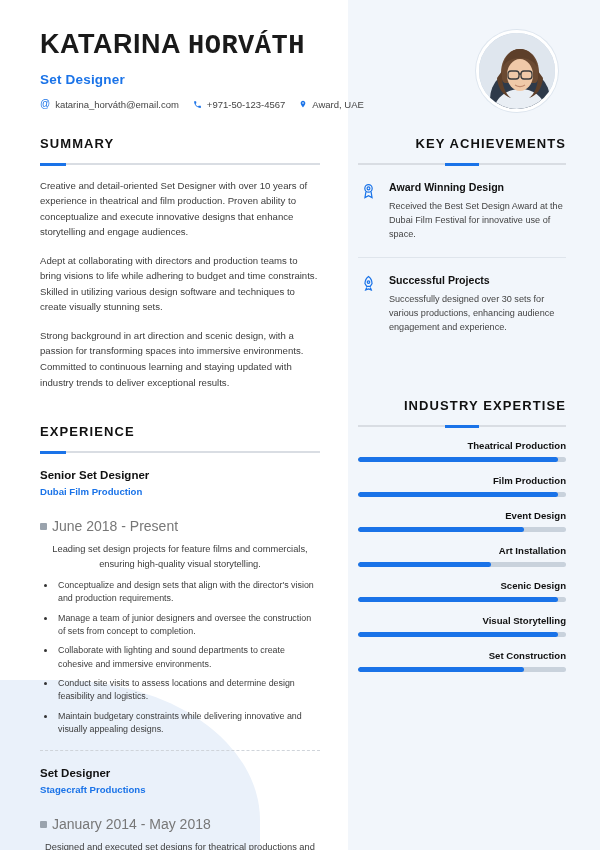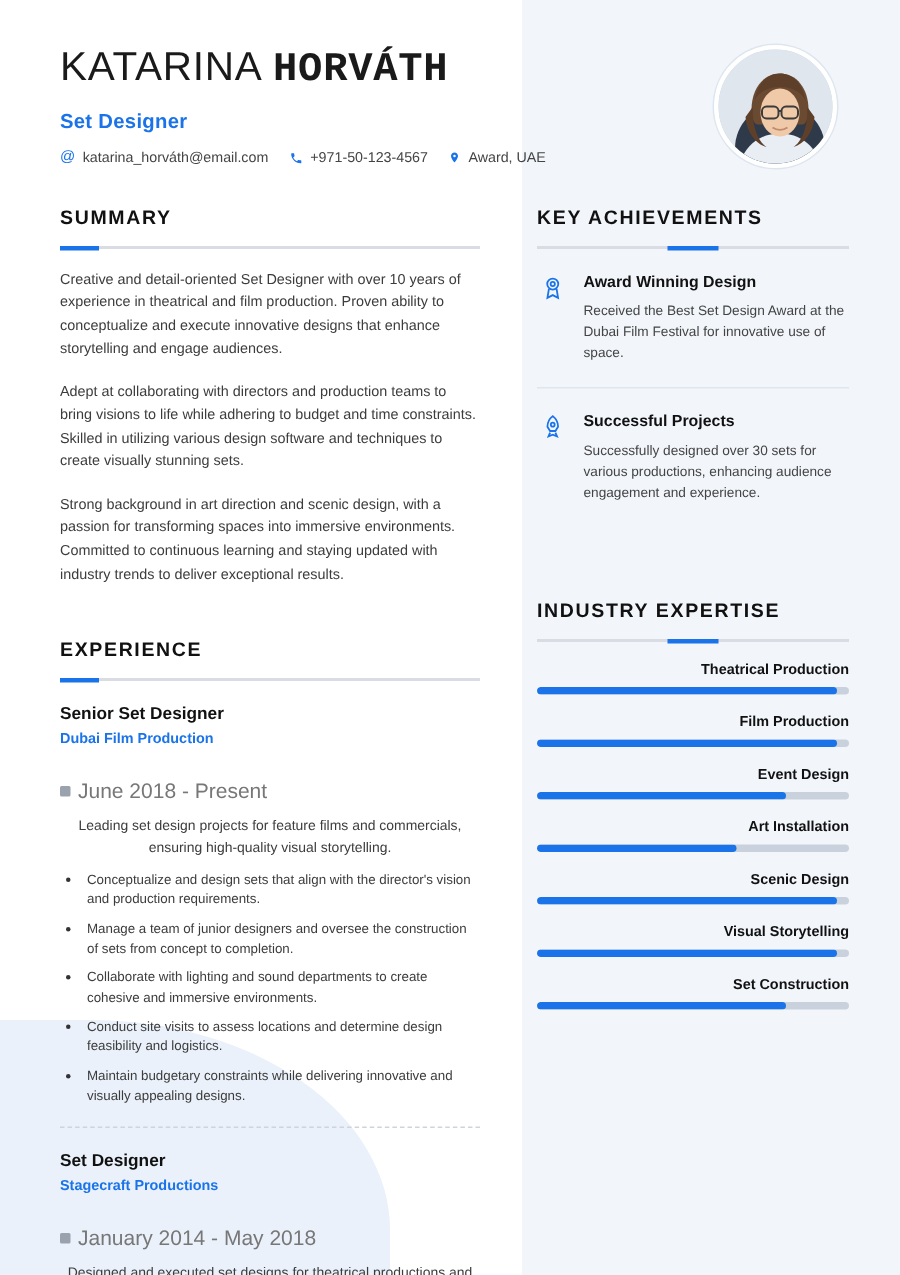--- a/index.html
+++ b/index.html
@@ -39,21 +39,21 @@
     position: relative;
     padding: 30px 28px 18px 40px;
     min-height: 122px;
   }
   .name {
     font-size: 27px;
     letter-spacing: 0.5px;
     color: #1a1a1a;
     line-height: 1.1;
   }
-  .name .first { font-weight: 400; }
+  .name .first { font-weight: 700; }
   .name .last { font-weight: 700; margin-left: 7px; font-family: Liberation Mono, monospace; }
   .role {
     margin-top: 10px;
     font-size: 13.5px;
     font-weight: 700;
     color: #1a73e8;
     letter-spacing: 0.2px;
   }
   .contacts {
     margin-top: 12px;
@@ -94,21 +94,21 @@
   .left { width: 340px; padding: 8px 20px 0 40px; }
   .right { width: 260px; padding: 8px 34px 0 18px; }
 
   .sec-title {
     font-size: 13px;
     font-weight: 700;
     letter-spacing: 1.1px;
     color: #111;
     text-transform: uppercase;
   }
-  .sec-title.center { text-align: left; }
+  .sec-title.center { text-align: right; }
   .rule {
     position: relative;
     height: 2px;
     background: #d9dde3;
     margin-top: 12px;
   }
   .rule::before {
     content: "";
     position: absolute;
     left: 0; top: 0;

